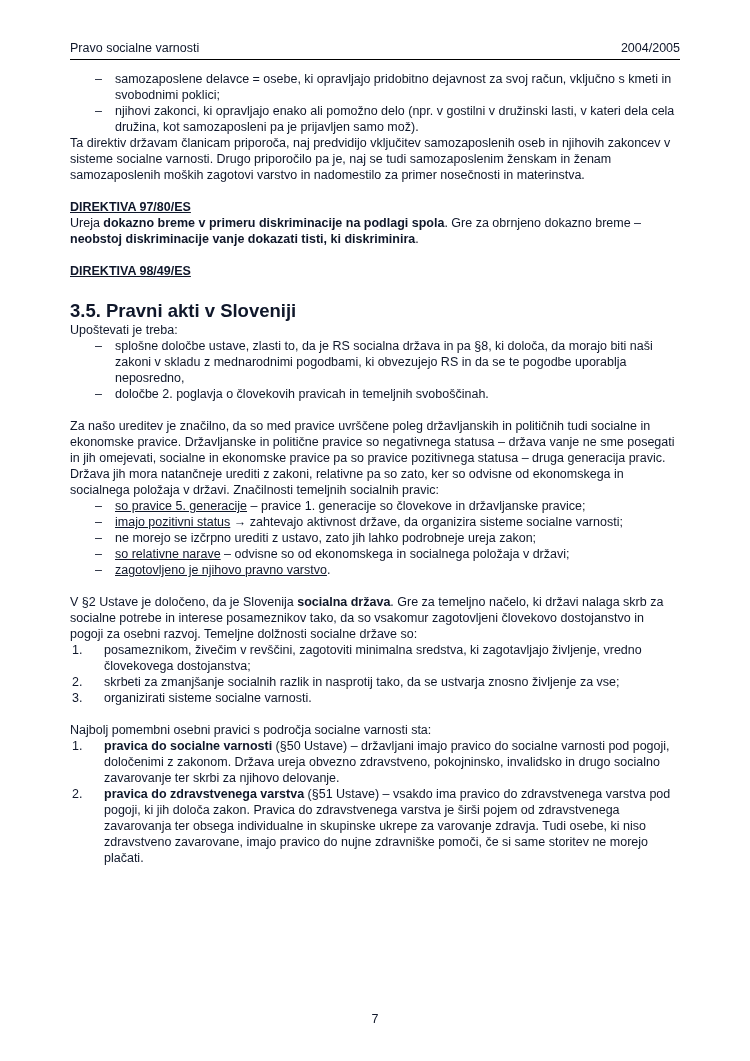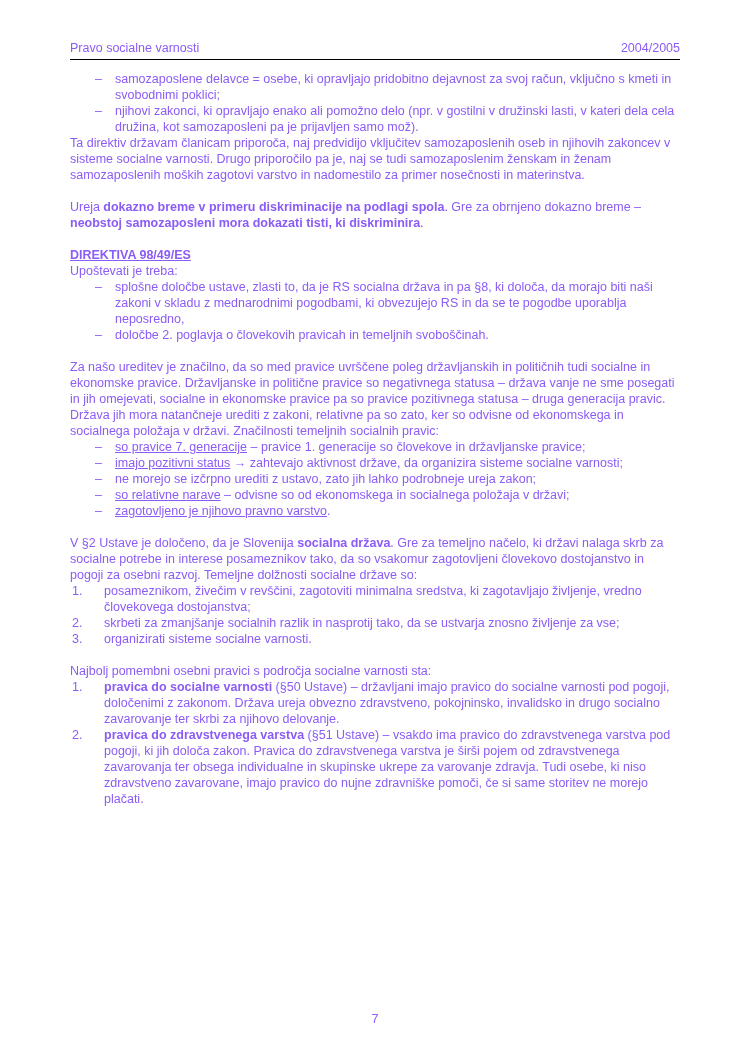--- a/index.html
+++ b/index.html
@@ -2,21 +2,21 @@
 <html><head>
 <meta charset="utf-8">
 <style>
   * { margin: 0; padding: 0; box-sizing: border-box; }
   html, body { background: #ffffff; }
   .page {
     position: relative;
     width: 750px;
     height: 1061px;
     background: #ffffff;
-    color: #8b5cf6;
+    color: #0f172a;
     font-family: "Liberation Sans", "DejaVu Sans", sans-serif;
     font-size: 12.5px;
     line-height: 16px;
     overflow: hidden;
   }
   .b { font-weight: bold; }
   .u { text-decoration: underline; }
 
   .page-header {
     position: absolute;
@@ -84,45 +84,47 @@
       <span class="txt"><span>samozaposlene delavce = osebe, ki opravljajo pridobitno dejavnost za svoj račun, vključno s kmeti in svobodnimi poklici;</span></span>
     </div>
     <div class="dash-item">
       <span class="marker">–</span>
       <span class="txt"><span>njihovi zakonci, ki opravljajo enako ali pomožno delo (npr. v gostilni v družinski lasti, v kateri dela cela družina, kot samozaposleni pa je prijavljen samo mož).</span></span>
     </div>
 
     <p><span>Ta direktiv državam članicam priporoča, naj predvidijo vključitev samozaposlenih oseb in njihovih zakoncev v sisteme socialne varnosti. Drugo priporočilo pa je, naj se tudi samozaposlenim ženskam in ženam samozaposlenih moških zagotovi varstvo in nadomestilo za primer nosečnosti in materinstva.</span></p>
 
     <div class="gap">
-      <p><span>Ureja </span><span class="b">dokazno breme v primeru diskriminacije na podlagi spola</span><span>. Gre za obrnjeno dokazno breme – </span><span class="b">neobstoj samozaposleni mora dokazati tisti, ki diskriminira</span><span>.</span></p>
+      <div class="directive-title">DIREKTIVA 97/80/ES</div>
+      <p><span>Ureja </span><span class="b">dokazno breme v primeru diskriminacije na podlagi spola</span><span>. Gre za obrnjeno dokazno breme – </span><span class="b">neobstoj diskriminacije vanje dokazati tisti, ki diskriminira</span><span>.</span></p>
     </div>
 
     <div class="gap">
       <div class="directive-title">DIREKTIVA 98/49/ES</div>
     </div>
 
+    <h1 class="section-heading">3.5. Pravni akti v Sloveniji</h1>
 
 
     <p>Upoštevati je treba:</p>
 
     <div class="dash-item">
       <span class="marker">–</span>
       <span class="txt"><span>splošne določbe ustave, zlasti to, da je RS socialna država in pa §8, ki določa, da morajo biti naši zakoni v skladu z mednarodnimi pogodbami, ki obvezujejo RS in da se te pogodbe uporablja neposredno,</span></span>
     </div>
     <div class="dash-item">
       <span class="marker">–</span>
       <span class="txt"><span>določbe 2. poglavja o človekovih pravicah in temeljnih svoboščinah.</span></span>
     </div>
 
     <p class="gap"><span>Za našo ureditev je značilno, da so med pravice uvrščene poleg državljanskih in političnih tudi socialne in ekonomske pravice. Državljanske in politične pravice so negativnega statusa – država vanje ne sme posegati in jih omejevati, socialne in ekonomske pravice pa so pravice pozitivnega statusa – druga generacija pravic. Država jih mora natančneje urediti z zakoni, relativne pa so zato, ker so odvisne od ekonomskega in socialnega položaja v državi. Značilnosti temeljnih socialnih pravic:</span></p>
 
     <div class="dash-item">
       <span class="marker">–</span>
-      <span class="txt"><span class="u">so pravice 7. generacije</span><span> – pravice 1. generacije so človekove in državljanske pravice;</span></span>
+      <span class="txt"><span class="u">so pravice 5. generacije</span><span> – pravice 1. generacije so človekove in državljanske pravice;</span></span>
     </div>
     <div class="dash-item">
       <span class="marker">–</span>
       <span class="txt"><span class="u">imajo pozitivni status</span><span> → zahtevajo aktivnost države, da organizira sisteme socialne varnosti;</span></span>
     </div>
     <div class="dash-item">
       <span class="marker">–</span>
       <span class="txt"><span>ne morejo se izčrpno urediti z ustavo, zato jih lahko podrobneje ureja zakon;</span></span>
     </div>
     <div class="dash-item">

